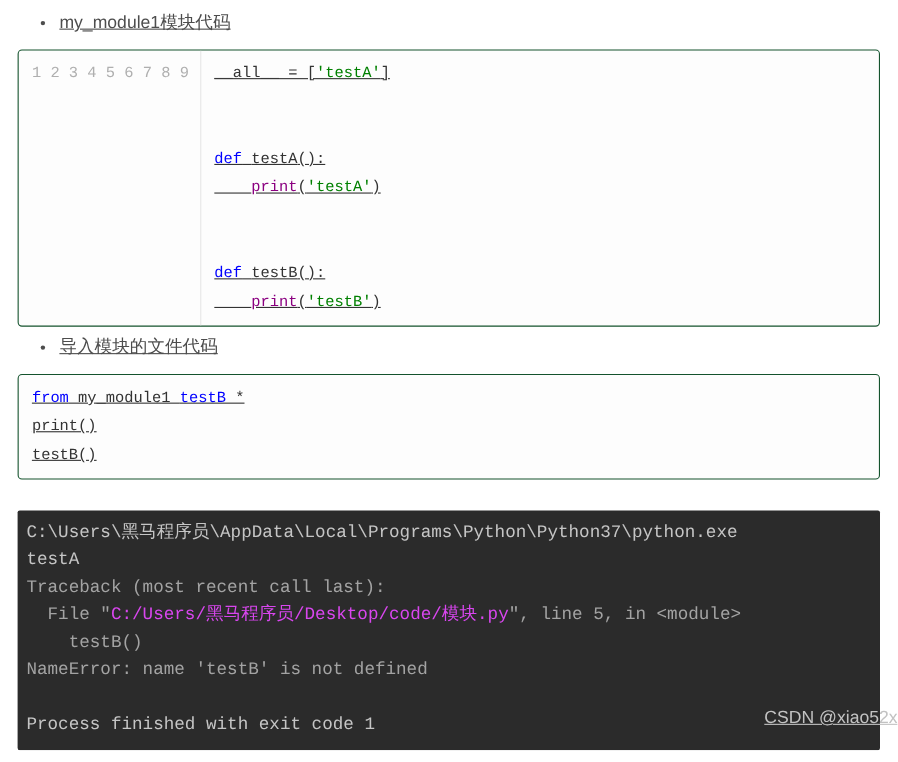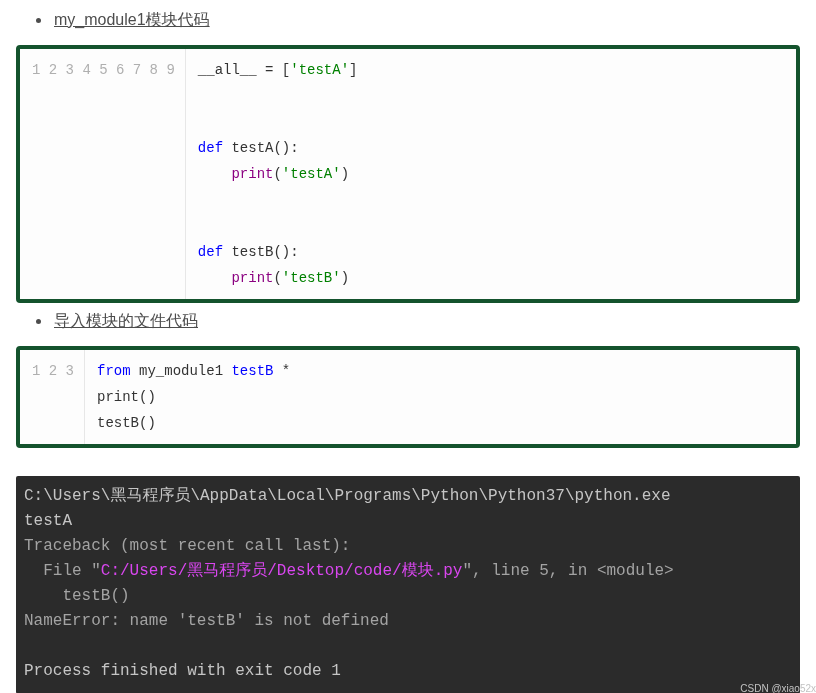--- a/index.html
+++ b/index.html
@@ -14,21 +14,21 @@
     position: relative;
   }
   ul.bullets {
     list-style: disc;
     padding-left: 36px;
     margin: 6px 0 14px 0;
   }
   ul.bullets li { padding-left: 2px; color: #4d4d4d; text-decoration: underline; }
 
   .codeblock {
-    border: 4px solid #14532d;
+    border: 1px solid #14532d;
     border-radius: 4px;
     background: #fdfdfd;
     overflow: hidden;
   }
   .code-inner {
     display: flex;
     font-family: Consolas, "Courier New", monospace;
     font-size: 14px;
     line-height: 26px;
   }
@@ -38,20 +38,21 @@
     color: #afafaf;
     text-align: right;
     border-right: 1px solid #e7e7e7;
     user-select: none;
   }
   .lines {
     flex: 1 1 auto;
     padding: 8px 12px;
     white-space: pre;
     color: #333;
+    text-decoration: underline;
   }
   .kw { color: #0000ff; }
   .builtin { color: #8b0080; }
   .str { color: #008000; }
   .op { color: #333; }
   .ident { color: #333; }
 
   .terminal {
     background: #2b2b2b;
     color: #c5c5c5;
@@ -62,23 +63,24 @@
     margin-top: 28px;
     border-radius: 2px;
     white-space: pre;
   }
   .term-red { color: #a3a3a3; }
   .term-link { color: #d946ef; }
 
   .watermark {
     position: absolute;
     right: 0;
-    bottom: 0;
+    bottom: 20px;
     color: #c2c2c2;
-    font-size: 10px;
+    font-size: 16px;
+    text-decoration: underline;
   }
 </style>
 </head>
 <body>
 
 <ul class="bullets">
   <li>my_module1模块代码</li>
 </ul>
 
 <div class="codeblock">
@@ -103,23 +105,20 @@
 <span class="op">    </span><span class="builtin">print</span><span class="op">(</span><span class="str">'testB'</span><span class="op">)</span></div>
   </div>
 </div>
 
 <ul class="bullets" style="margin-top:8px">
   <li>导入模块的文件代码</li>
 </ul>
 
 <div class="codeblock">
   <div class="code-inner">
-    <div class="gutter" id="gutter2">1
-2
-3</div>
     <div class="lines" id="lines2"><span class="kw">from</span><span class="ident"> my_module1 </span><span class="kw">testB</span><span class="op"> *</span>
 <span class="ident">print()</span>
 <span class="ident">testB()</span></div>
   </div>
 </div>
 
 <div class="terminal"><span>C:\Users\黑马程序员\AppData\Local\Programs\Python\Python37\python.exe</span>
 <span>testA</span>
 <span class="term-red">Traceback (most recent call last):</span>
 <span class="term-red">  File "</span><span class="term-link">C:/Users/黑马程序员/Desktop/code/模块.py</span><span class="term-red">", line 5, in &lt;module&gt;</span>

